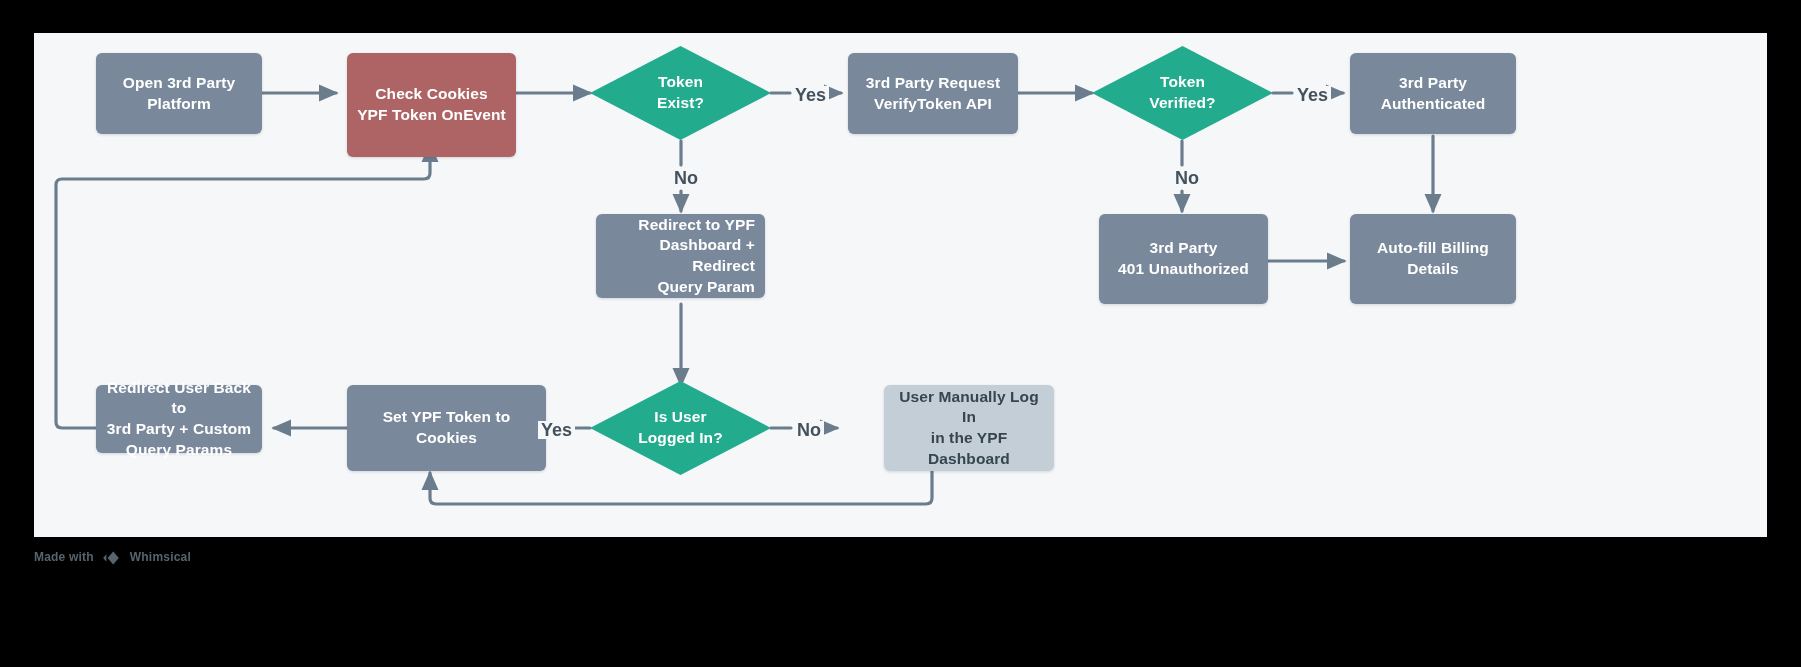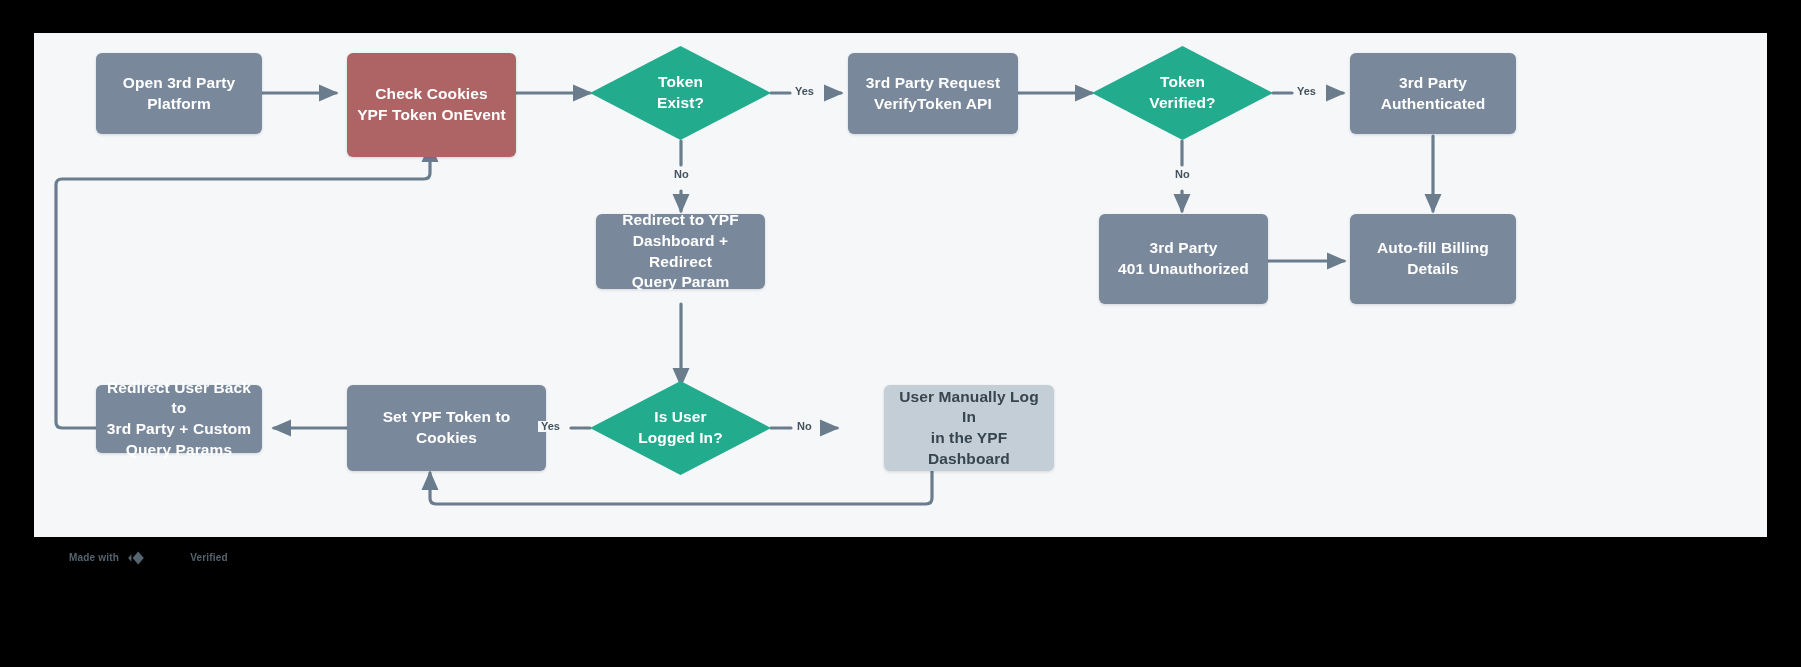--- a/index.html
+++ b/index.html
@@ -80,46 +80,45 @@
     line-height: 1.33;
     text-align: center;
     white-space: pre-line;
     letter-spacing: 0.1px;
   }
 
   .edge-label {
     position: absolute;
     z-index: 4;
     color: #44525e;
-    font-size: 11px;
+    font-size: 18px;
     font-weight: bold;
     font-family: "Liberation Sans", sans-serif;
     background: #f5f7f9;
     padding: 0 3px;
     line-height: 1;
     white-space: nowrap;
   }
 
   #watermark {
     position: absolute;
     left: 34px;
     top: 545px;
     height: 24px;
     display: flex;
     align-items: center;
     gap: 7px;
     z-index: 5;
   }
   #watermark .wm-text {
     color: #55646f;
-    font-size: 10px;
+    font-size: 12px;
     font-weight: bold;
     letter-spacing: 0.2px;
     font-family: "Liberation Sans", sans-serif;
-    margin-left: 35px;
   }
   #watermark .wm-mark {
     display: inline-block;
     width: 22px;
     height: 16px;
   }
 </style>
 </head>
 <body>
 
@@ -198,21 +197,21 @@
       <span class="dshape"></span>
       <span class="nlabel">Token
 Verified?</span>
     </div>
 
     <div class="node slate" style="left:1316px; top:20px; width:166px; height:81px;">
       <span class="nlabel">3rd Party
 Authenticated</span>
     </div>
 
-    <div class="node slate" style="left:562px; top:181px; width:169px; height:75px;">
+    <div class="node slate" style="left:562px; top:181px; width:169px; height:84px;text-align:right;">
       <span class="nlabel">Redirect to YPF
 Dashboard + Redirect
 Query Param</span>
     </div>
 
     <div class="node slate" style="left:1065px; top:181px; width:169px; height:90px;">
       <span class="nlabel">3rd Party
 401 Unauthorized</span>
     </div>
 
@@ -255,16 +254,16 @@
   <div id="watermark">
     <span class="wm-text">Made with</span>
     <span class="wm-mark">
       <svg viewBox="0 0 24 18" width="24" height="18" xmlns="http://www.w3.org/2000/svg">
         <g fill="#55646f">
           <path d="M6.6 9 L12.2 2.6 L17.8 9 L12.2 15.4 Z"></path>
           <path d="M2.2 9 L5.4 5.2 L5.4 12.8 Z"></path>
         </g>
       </svg>
     </span>
-    <span class="wm-text">Verified</span>
+    <span class="wm-text">Whimsical</span>
   </div>
 
 </div>
 
 </body></html>

